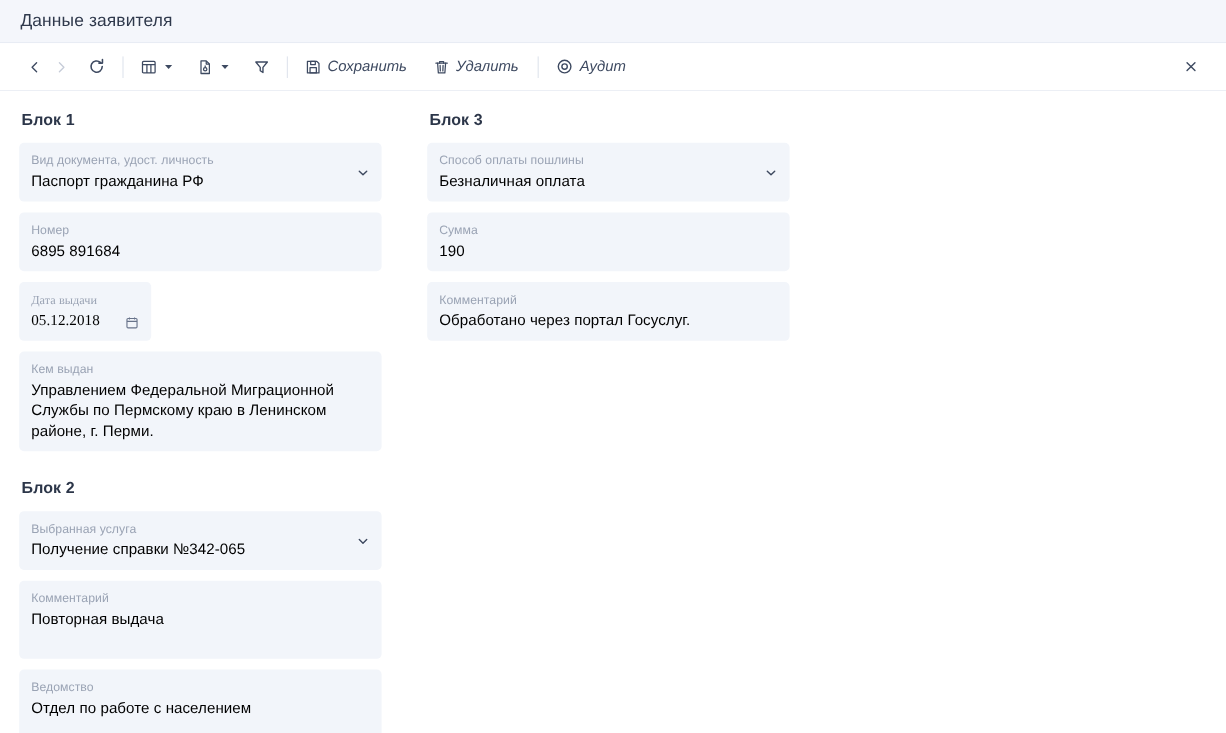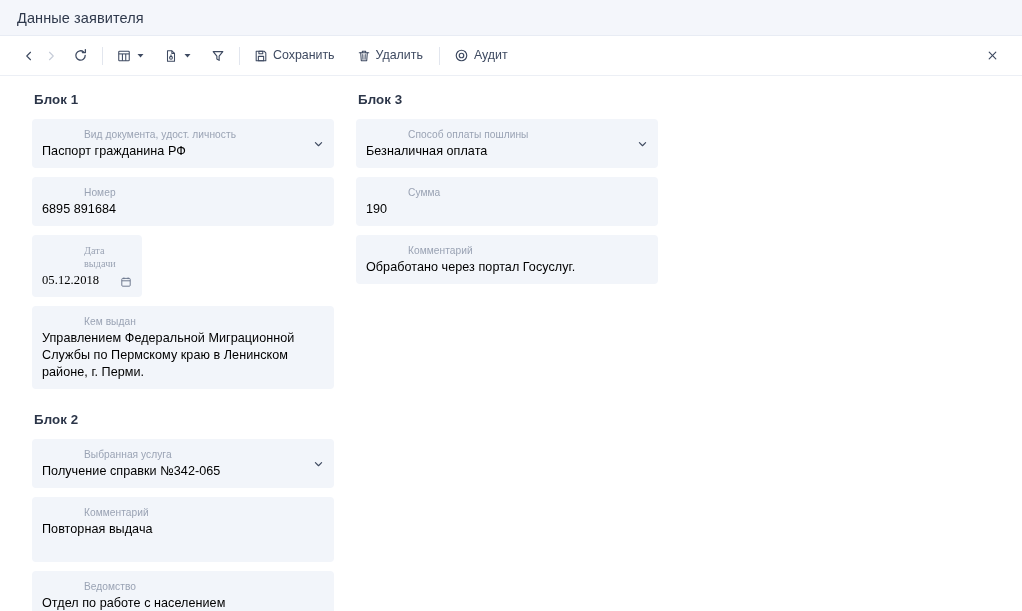--- a/index.html
+++ b/index.html
@@ -43,20 +43,21 @@
     align-items: center;
     justify-content: center;
     gap: 5px;
     height: 26px;
     padding: 0 5px;
     border-radius: 3px;
     cursor: pointer;
     color: #3e4a61;
     font-size: 12.4px;
     white-space: nowrap;
+    font-style: italic;
   }
   .tb-btn.nav { width: 22px; padding: 0; }
   .tb-btn.disabled { color: #c6ccd8; cursor: default; }
   .tb-btn svg { display: block; }
   .tb-label { line-height: 1; padding-right: 2px; }
   .tb-sep {
     width: 1px;
     height: 18px;
     background: #e2e6ee;
     margin: 0 9px;
@@ -77,21 +78,21 @@
   
   .content {
     padding: 14px 0 0 0;
     display: flex;
     background: #fff;
     height: calc(611px - 36px - 41px);
   }
   .col {
     position: relative;
   }
-  .col-left  { width: 338px; padding-left: 32px; }
+  .col-left  { width: 338px; padding-left: 16px; }
   .col-right { width: 338px; padding-left: 18px; }
 
   .section-title {
     font-size: 13.3px;
     font-weight: bold;
     color: #2c3649;
     margin: 2px 0 12px 2px;
     letter-spacing: .1px;
   }
   .section-title.second { margin-top: 23px; }
@@ -108,21 +109,20 @@
   }
   .field.tall     { min-height: 65px; }
   .field.taller   { min-height: 80px; }
   .field.date     { width: 110px; font-family: Liberation Serif, serif; }
   .field-label {
     font-size: 10.2px;
     color: #9aa3b4;
     line-height: 13px;
     margin-bottom: 2px;
     letter-spacing: .05px;
-    margin-left: 42px;
   }
   .field-value {
     font-size: 12.6px;
     color: #000000;
     line-height: 17px;
     letter-spacing: .05px;
     word-wrap: break-word;
   }
   .field-chevron {
     position: absolute;

